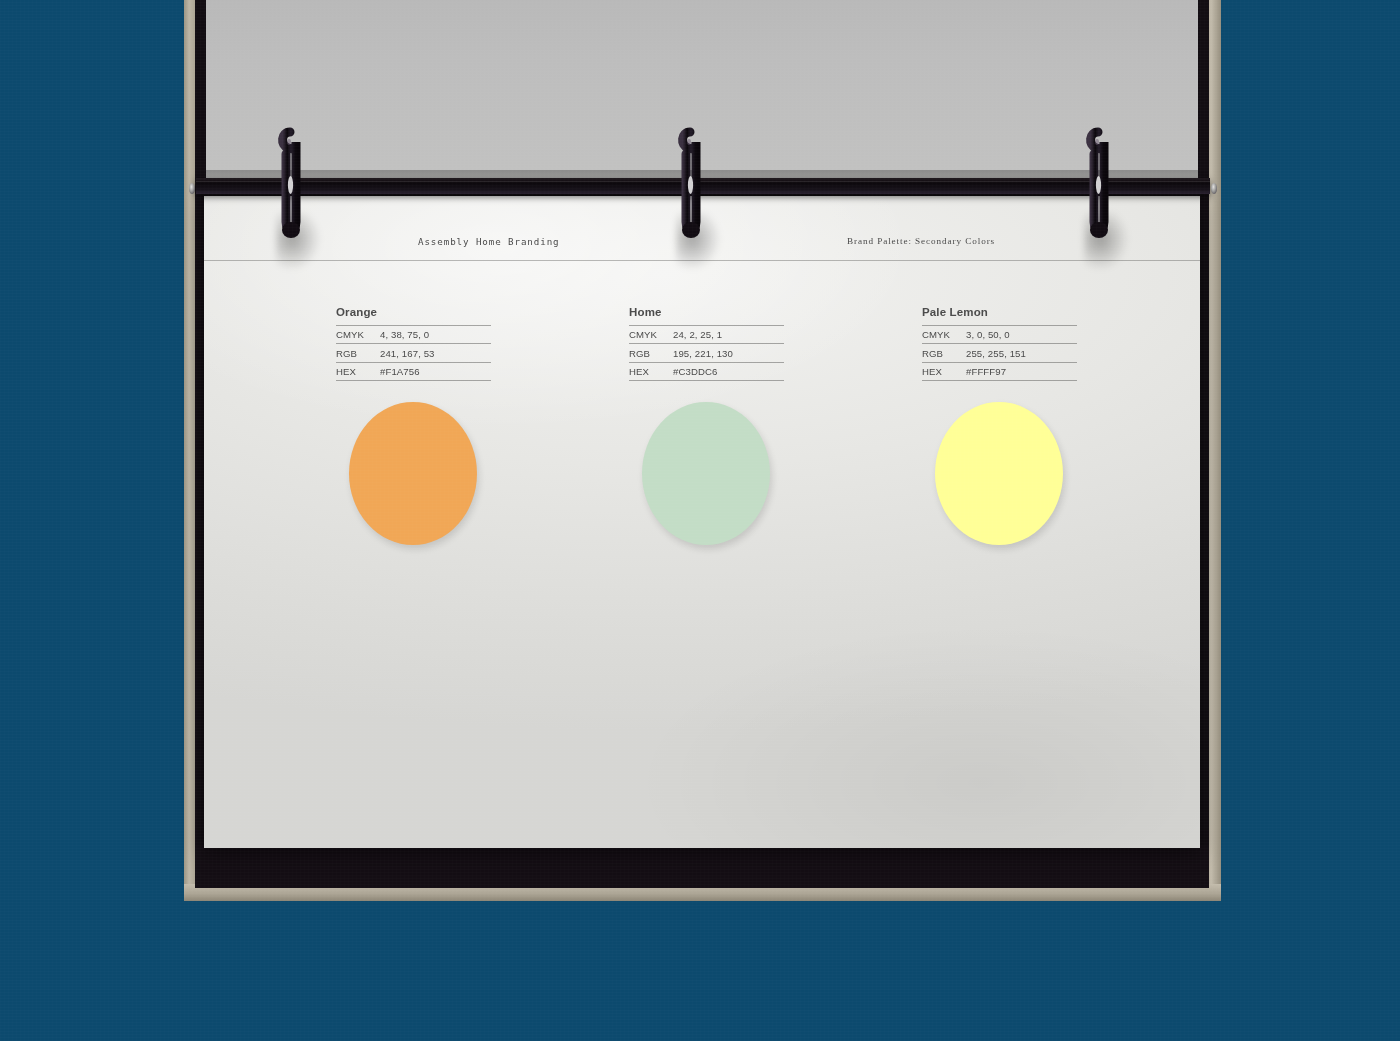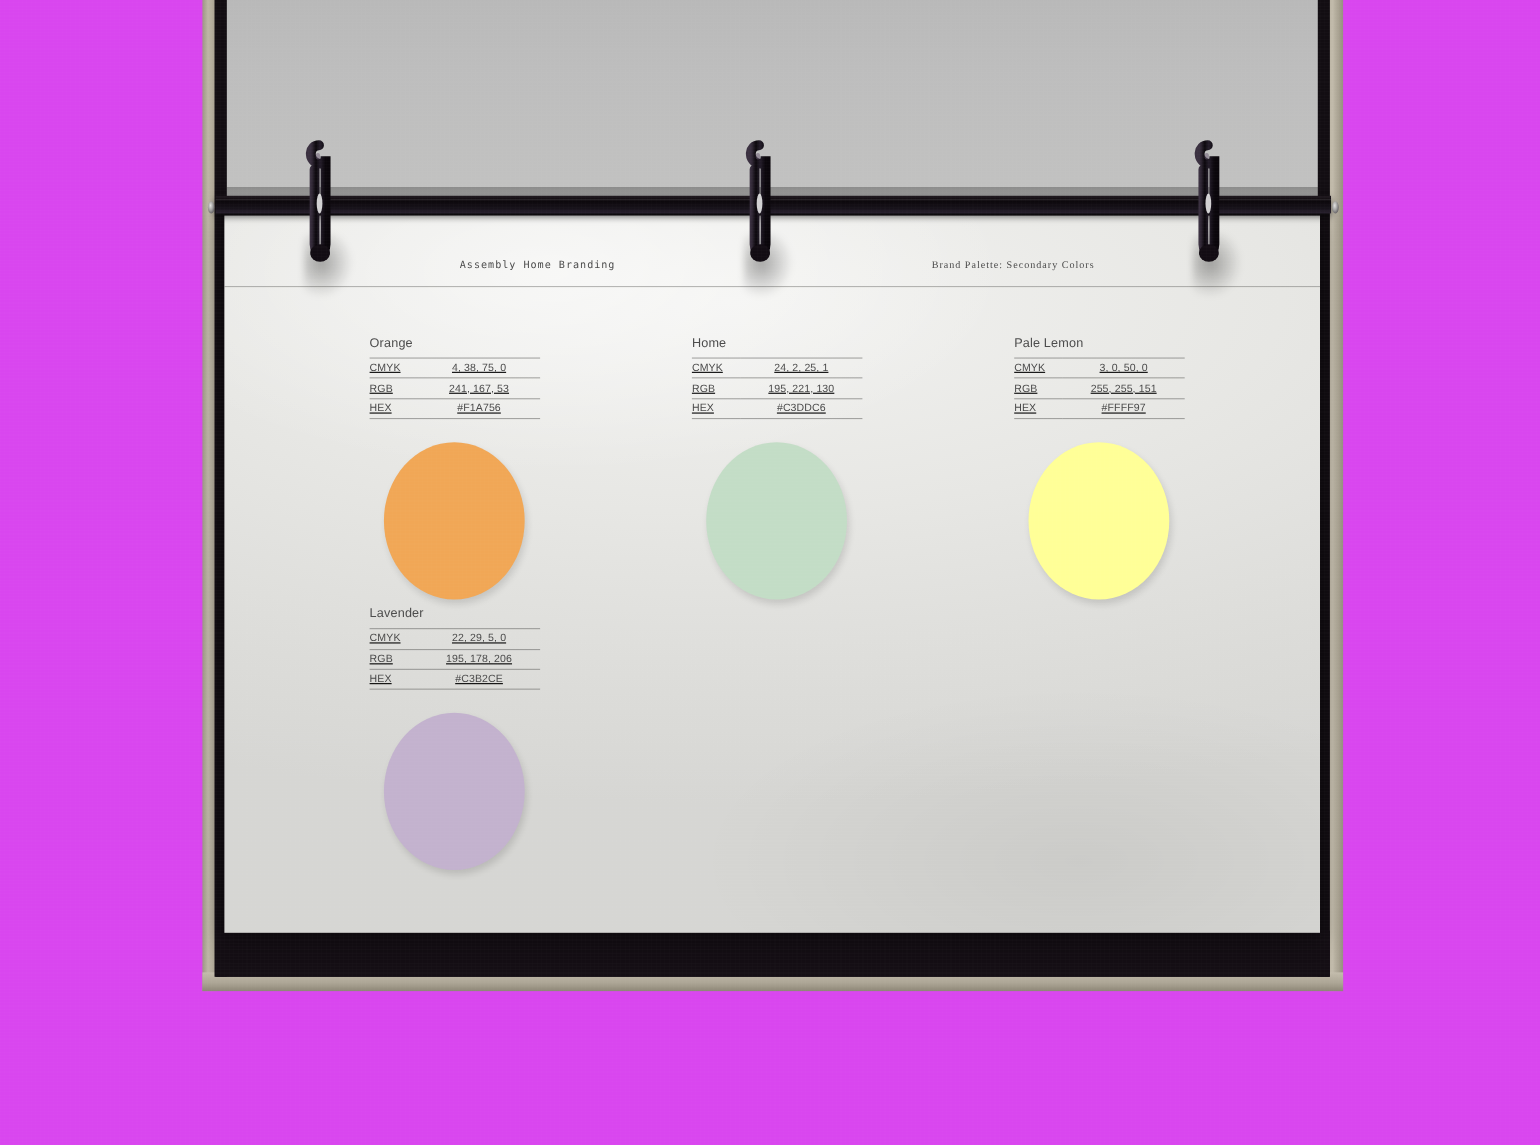--- a/index.html
+++ b/index.html
@@ -2,21 +2,21 @@
 <html><head>
 <meta charset="utf-8">
 <title>Brand Palette Binder</title>
 <style>
   * { margin:0; padding:0; box-sizing:border-box; }
   html,body{
     width:1400px; height:1041px; overflow:hidden;
     background:#080808;
     font-family:"Liberation Sans", sans-serif;
   }
-  #stage{ position:relative; width:1400px; height:1041px; background:#d946ef;padding-left:28px; }
+  #stage{ position:relative; width:1400px; height:1041px; background:#0c4a6e;padding-left:28px; }
 
   
   #grain{
     position:absolute; inset:0; pointer-events:none; z-index:90;
     opacity:.05;
     background-image:
       repeating-linear-gradient(0deg, rgba(255,255,255,.25) 0 1px, rgba(0,0,0,0) 1px 3px),
       repeating-linear-gradient(90deg, rgba(255,255,255,.18) 0 1px, rgba(0,0,0,0) 1px 4px);
   }
 
@@ -83,33 +83,33 @@
   }
 
   
   #swatch-grid{
     position:absolute; left:132px; top:110px; width:748px;
     display:grid; grid-template-columns:repeat(3,1fr); column-gap:131px; row-gap:0px;
   }
   .swatch{ width:155px; }
   .swatch-name{
     font-size:11.5px; color:#4b4b4b; letter-spacing:.15px;
-    margin-bottom:7px; font-weight:400;
+    margin-bottom:7px; font-weight:700;
   }
   table.specs{
-    width:155px; border-collapse:collapse; table-layout:fixed;text-decoration:underline;
+    width:155px; border-collapse:collapse; table-layout:fixed;
   }
   table.specs tr{ border-top:1px solid rgba(100,100,98,.55); }
   table.specs tr:last-child{ border-bottom:1px solid rgba(100,100,98,.55); }
   table.specs td{
     font-size:9.6px; color:#494949; padding:3.2px 0 3.2px 0; line-height:1.15;
     letter-spacing:.1px;
   }
   td.k{ text-align:left; width:44px; }
-  td.v{ text-align:center; }
+  td.v{ text-align:left; }
 
   .chip-wrap{ margin-top:21px; height:150px; }
   .chip{
     width:128px; height:143px; border-radius:50%;
     box-shadow:2px 4px 7px rgba(0,0,0,.13);
   }
   .chip-center{ margin-left:13px; }
 
   
   #spine-bar{
@@ -237,42 +237,20 @@
             <td class="k">HEX</td>
             <td class="v">#FFFF97</td>
           </tr>
         </tbody>
           </table>
         <div class="chip-wrap">
           <div class="chip chip-center" style="background: rgb(255, 255, 151);"></div>
         </div>
       </div>
 
-      <div class="swatch">
-        <div class="swatch-name">Lavender</div>
-        <table class="specs">
-          <tbody>
-              <tr>
-            <td class="k">CMYK</td>
-            <td class="v">22, 29, 5, 0</td>
-          </tr>
-          <tr>
-            <td class="k">RGB</td>
-            <td class="v">195, 178, 206</td>
-          </tr>
-          <tr>
-            <td class="k">HEX</td>
-            <td class="v">#C3B2CE</td>
-          </tr>
-        </tbody>
-          </table>
-        <div class="chip-wrap">
-          <div class="chip chip-center" style="background: rgb(195, 178, 206);"></div>
-        </div>
-      </div>
 
 
     </div>
   </div>
 
   <div id="spine-bar"></div>
 
   <div class="rivet" style="left:189px; top:183px;"></div>
   <div class="rivet" style="left:1211px;top:183px;"></div>
 

